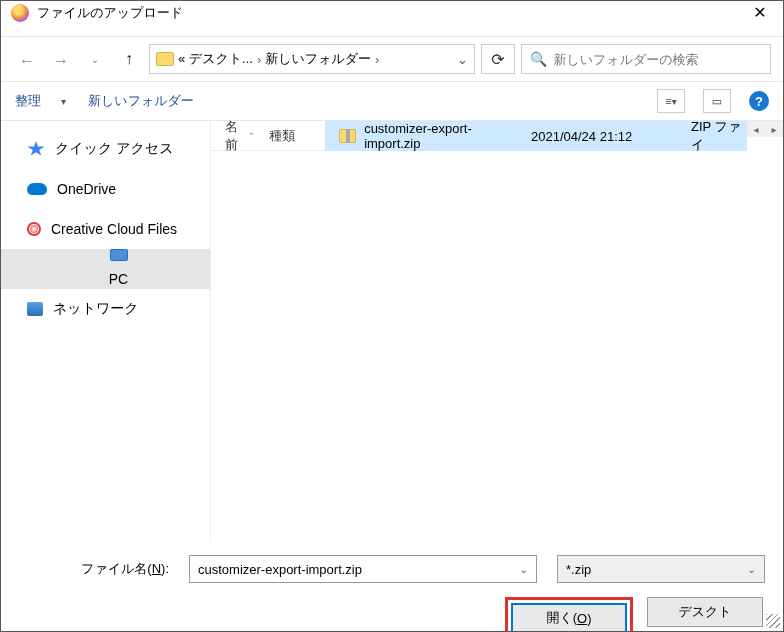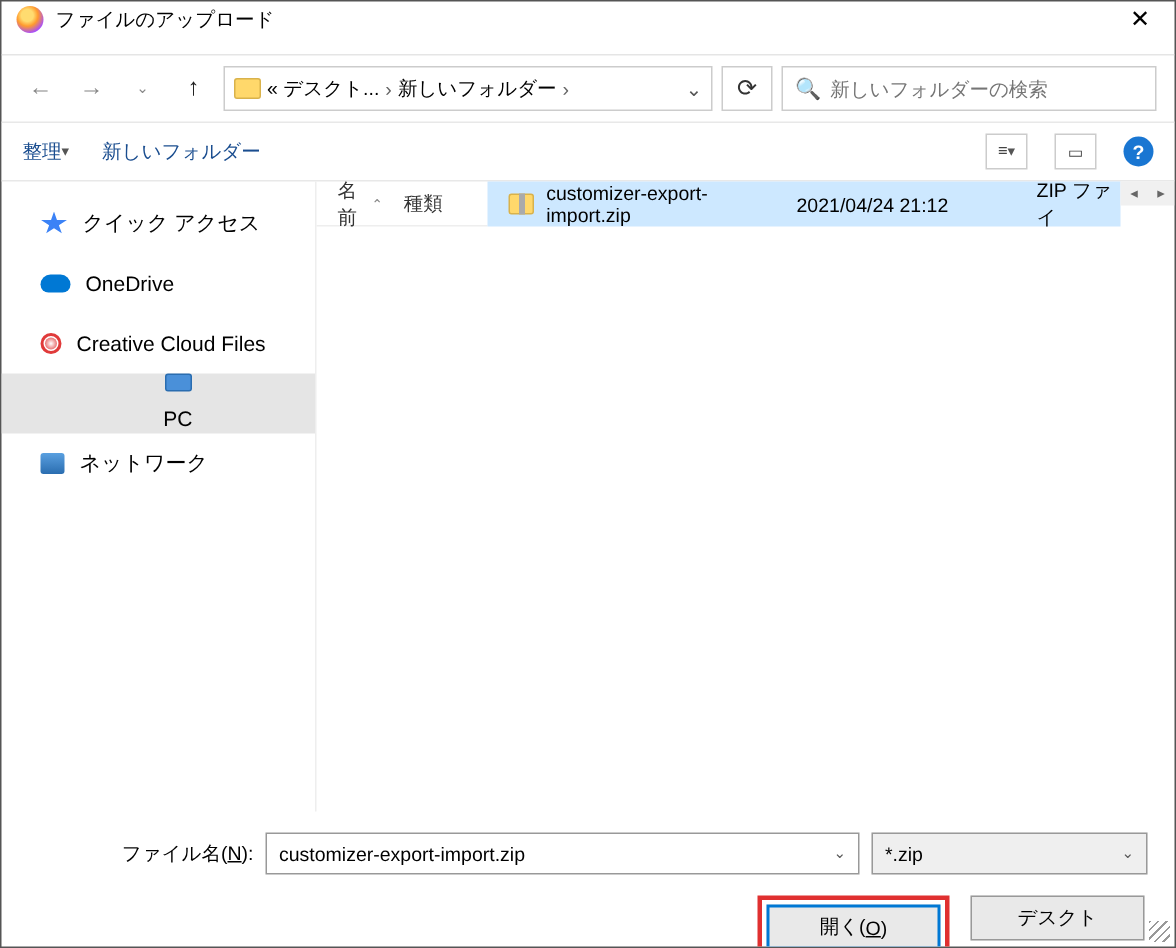--- a/index.html
+++ b/index.html
@@ -13,21 +13,21 @@
 .navbtn.enabled { color: #222; cursor: pointer; }
 .crumb-box { flex: 1; height: 30px; border: 1px solid #ccc; display: flex; align-items: center; padding: 0 6px; gap: 4px; font-size: 13px; }
 .crumb-box .folder-ico { width: 18px; height: 14px; background: #ffd86b; border-radius: 2px; border: 1px solid #d9b24b; }
 .crumb-box .sep { color: #666; }
 .crumb-box .drop { margin-left: auto; color: #555; cursor: pointer; }
 .refresh-box { width: 34px; height: 30px; border: 1px solid #ccc; display: flex; align-items: center; justify-content: center; color: #333; cursor: pointer; }
 .search-box { width: 250px; height: 30px; border: 1px solid #ccc; display: flex; align-items: center; padding: 0 8px; gap: 6px; }
 .search-box input { border: none; outline: none; font-size: 13px; flex: 1; background: transparent; }
 .search-ico { color: #666; font-size: 14px; }
 .toolbar { height: 40px; border-top: 1px solid #e8e8e8; border-bottom: 1px solid #e8e8e8; background: #fff; display: flex; align-items: center; padding: 0 14px; gap: 22px; }
-.toolbar .tbtn { font-size: 13px; color: #1a4d8f; cursor: pointer; display: flex; align-items: center; gap: 0; justify-content: space-between; }
+.toolbar .tbtn { font-size: 13px; color: #1a4d8f; cursor: pointer; display: flex; align-items: center; gap: 20px; justify-content: space-between; }
 .toolbar .right { margin-left: auto; display: flex; align-items: center; gap: 18px; }
 .toolbar .viewbtn { width: 28px; height: 24px; border: 1px solid #ccc; display: flex; align-items: center; justify-content: center; cursor: pointer; font-size: 11px; color: #444; }
 .help { width: 20px; height: 20px; border-radius: 50%; background: #1976d2; color: #fff; font-size: 13px; font-weight: bold; display: flex; align-items: center; justify-content: center; cursor: pointer; }
 .main { display: flex; height: 420px; }
 .sidebar { width: 210px; border-right: 1px solid #eee; padding-top: 8px; }
 .side-item { height: 40px; display: flex; align-items: center; padding-left: 26px; gap: 10px; font-size: 14px; cursor: pointer; }
 .side-item.active { background: #e5e5e5; flex-direction: column; }
 .ico { width: 18px; height: 16px; display: inline-block; }
 .ico-star { background: #3b82f6; clip-path: polygon(50% 0,61% 35%,98% 35%,68% 57%,79% 91%,50% 70%,21% 91%,32% 57%,2% 35%,39% 35%); }
 .ico-cc { border: 2px solid #e03a3a; border-radius: 50%; width: 14px; height: 14px; position: relative; }
@@ -44,25 +44,25 @@
 .sort-mark { margin: 0 auto; color: #888; font-size: 9px; }
 .file-row { display: flex; height: 30px; align-items: center; font-size: 13px; cursor: pointer; }
 .file-row.selected { background: #cde8ff; }
 .file-row .col { padding-left: 14px; }
 .zip-ico { width: 18px; height: 14px; background: #ffd86b; border: 1px solid #d9b24b; border-radius: 2px; margin-right: 8px; position: relative; }
 .zip-ico::after { content: ''; position: absolute; width: 4px; height: 14px; background: #aaa; left: 6px; top: -1px; }
 .scrollarea { height: 16px; background: #f0f0f0; display: flex; align-items: center; }
 .scrollarea .arrow { width: 18px; text-align: center; color: #666; font-size: 10px; }
 .scrollarea .thumb { flex: 1; height: 16px; background: #c8c8c8; }
 .bottomarea { padding: 14px 18px 16px 18px; }
-.filename-row { display: flex; align-items: center; gap: 8px; margin-bottom: 14px; }
+.filename-row { display: flex; align-items: center; gap: 20px; margin-bottom: 14px; }
 .filename-row .lbl { font-size: 13px; width: 150px; text-align: right; }
 .filename-row .lbl u { text-decoration: underline; }
 .fn-input { flex: 1; height: 28px; border: 1px solid #999; padding: 0 8px; font-size: 13px; display: flex; align-items: center; justify-content: space-between; }
-.filter-sel { width: 184px; height: 28px; border: 1px solid #999; padding: 0 8px; font-size: 13px; background: #efefef; display: flex; align-items: center; justify-content: space-between; }
+.filter-sel { width: 208px; height: 28px; border: 1px solid #999; padding: 0 8px; font-size: 13px; background: #efefef; display: flex; align-items: center; justify-content: space-between; }
 .btns-row { display: flex; justify-content: flex-end; gap: 14px; padding-right: 2px; }
 .btn { width: 116px; height: 30px; border: 1px solid #999; background: #e9e9e9; font-size: 13px; display: flex; align-items: center; justify-content: center; cursor: pointer; }
 .btn.primary { border: 2px solid #0078d4; background: #e9e9e9; }
 .open-highlight { border: 3px solid #e03030; padding: 3px; display: inline-flex; }
 .caret { font-size: 10px; color: #555; }
 .resize-grip { position: absolute; right: 4px; bottom: 4px; width: 14px; height: 14px; background: repeating-linear-gradient(135deg,#999 0 1px,transparent 1px 4px); }
 </style>
 </head>
 <body>
 

